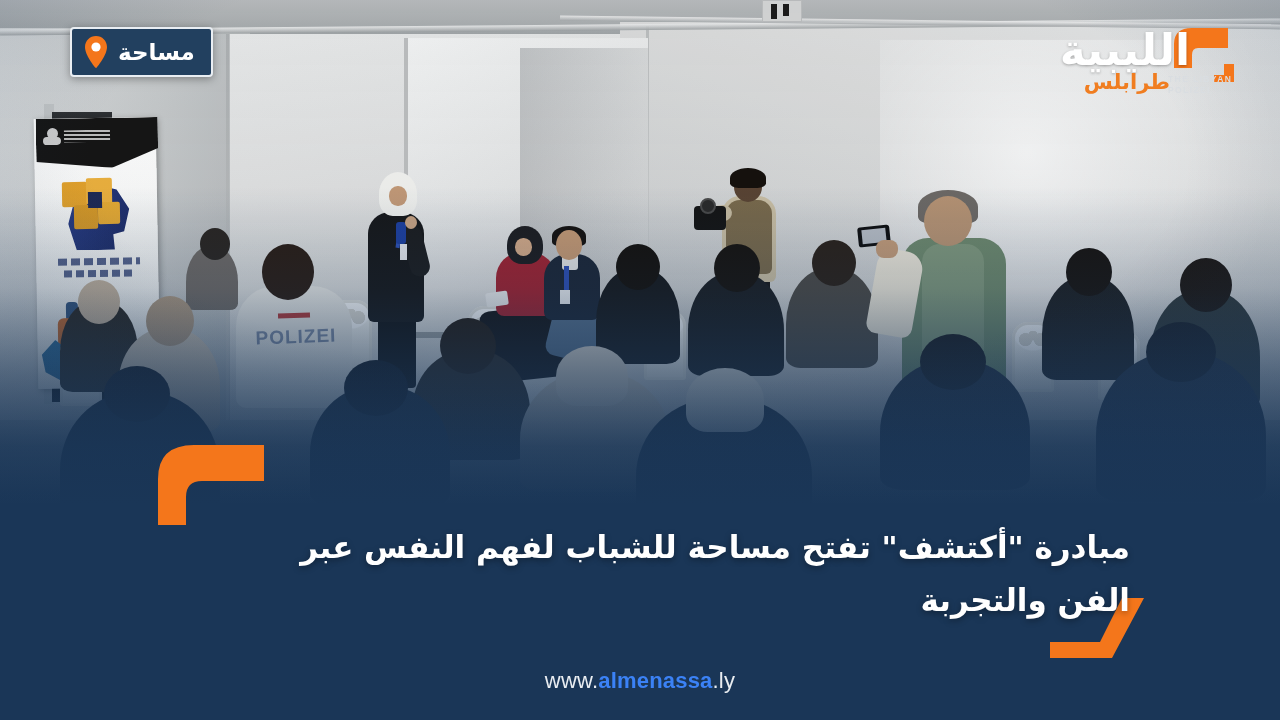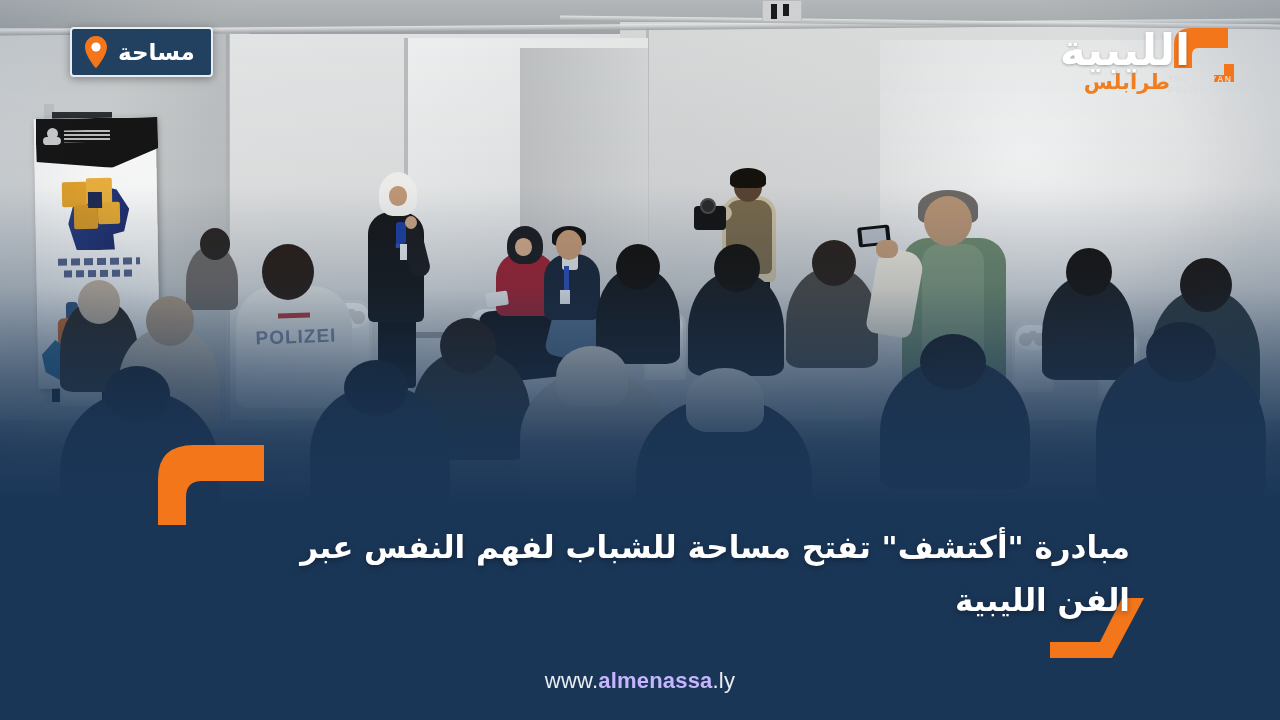--- a/index.html
+++ b/index.html
@@ -275,21 +275,21 @@
   .headline .l2{display:block;}
 
   
   .footer{
     position:absolute;left:0;right:0;bottom:26px;
     text-align:center;direction:ltr;
     font-family:"Liberation Sans",sans-serif;
     font-size:22px;color:#f2f5f8;letter-spacing:.2px;
   }
   .footer .w{font-weight:400;color:#e9edf1;}
-  .footer .b{font-weight:700;color:#c4b5fd;}
+  .footer .b{font-weight:700;color:#3b82f6;}
   .footer .t{font-weight:400;color:#e9edf1;}
 </style>
 </head>
 <body>
 
 <div class="card">
 
   <div class="photo">
     <div class="ceiling"></div>
     <div class="wall-left"></div>
@@ -471,20 +471,20 @@
 
   <svg class="q-left" viewBox="0 0 106 82" aria-hidden="true">
     <path d="M0 82 L0 36 Q0 2 36 2 L106 2 L106 38 L44 38 Q28 38 28 54 L28 82 Z" fill="#f4761b"></path>
   </svg>
   <svg class="q-right" viewBox="0 0 98 60" aria-hidden="true">
     <path d="M72 0 L94 0 L62 60 L0 60 L0 44 L50 44 Z" fill="#f4761b"></path>
   </svg>
 
   <h1 class="headline">
     <span>مبادرة "أكتشف" تفتح مساحة للشباب لفهم النفس عبر</span>
-    <span class="l2">الفن الليبية</span>
+    <span class="l2">الفن والتجربة</span>
   </h1>
 
   <div class="footer">
     <span class="w">www.</span><span class="b">almenassa</span><span class="t">.ly</span>
   </div>
 
 </div>
 
 </body></html>

